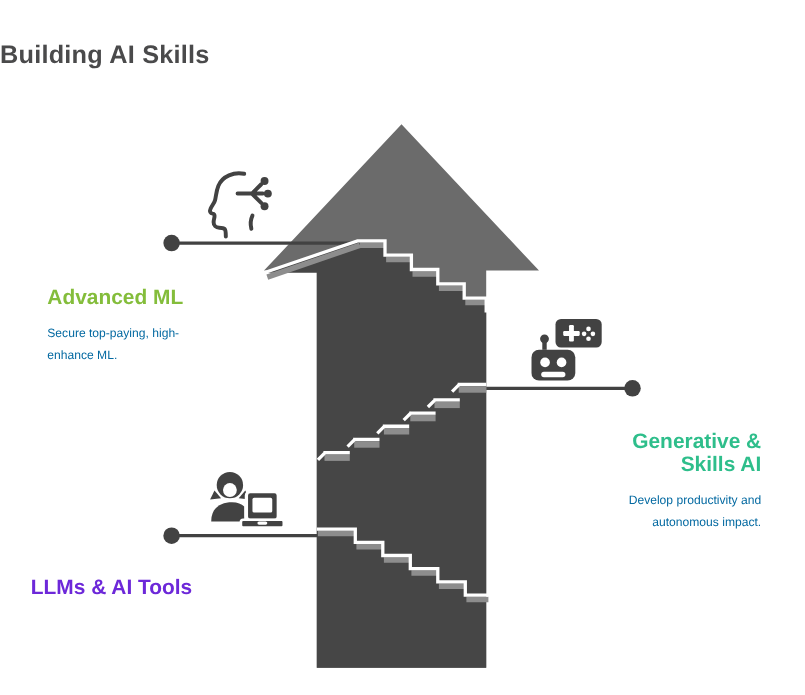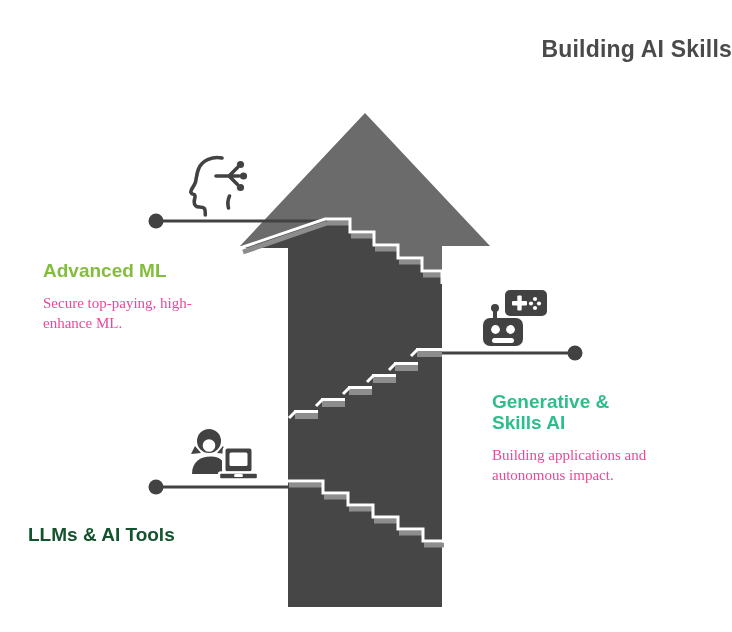--- a/index.html
+++ b/index.html
@@ -1,31 +1,31 @@
 <!DOCTYPE html>
 <html><head>
 <meta charset="utf-8">
 <style>
   html,body{margin:0;padding:0;background:#ffffff;}
   .canvas{
     position:relative;width:732px;height:632px;background:#ffffff;overflow:hidden;
     font-family:"Liberation Sans", sans-serif;
   }
   .title{
-    position:absolute;top:36px;left:0;width:732px;text-align:right;
+    position:absolute;top:36px;left:0;width:732px;text-align:left;
     font-size:23px;font-weight:bold;color:#4a4a4b;letter-spacing:.2px;
   }
   .art{position:absolute;top:0;left:0;}
   .icon{position:absolute;}
   .item-block{position:absolute;}
   .item-heading{font-size:19px;font-weight:bold;line-height:21px;margin:0 0 12px 0;}
-  .item-desc{font-size:15px;line-height:20px;color:#ec4899;font-family:Liberation Serif, serif;}
+  .item-desc{font-size:11px;line-height:20px;color:#0369a1;}
   .item-desc div{white-space:nowrap;}
   .align-right{text-align:left;}
-  .align-left{text-align:left;}
+  .align-left{text-align:right;}
   .blk-advanced{top:260px;right:489px;width:200px;}
   .blk-generative{top:391px;left:492px;width:200px;}
   .blk-llms{top:524px;right:494px;width:210px;}
 </style>
 </head>
 <body>
 
 <div class="canvas">
 
   <div class="title">Building AI Skills</div>
@@ -134,22 +134,22 @@
       <div>enhance ML.</div>
     </div>
   </div>
 
   <div class="item-block blk-generative align-left">
     <div class="item-heading" style="color: rgb(46, 190, 139);">
       <div>Generative &amp;</div>
       <div>Skills AI</div>
     </div>
     <div class="item-desc">
-      <div>Building applications and</div>
+      <div>Develop productivity and</div>
       <div>autonomous impact.</div>
     </div>
   </div>
 
   <div class="item-block blk-llms align-right">
-    <div class="item-heading" style="color: #14532d;">LLMs &amp; AI Tools</div>
+    <div class="item-heading" style="color: #6d28d9;">LLMs &amp; AI Tools</div>
   </div>
 
 </div>
 
 </body></html>

